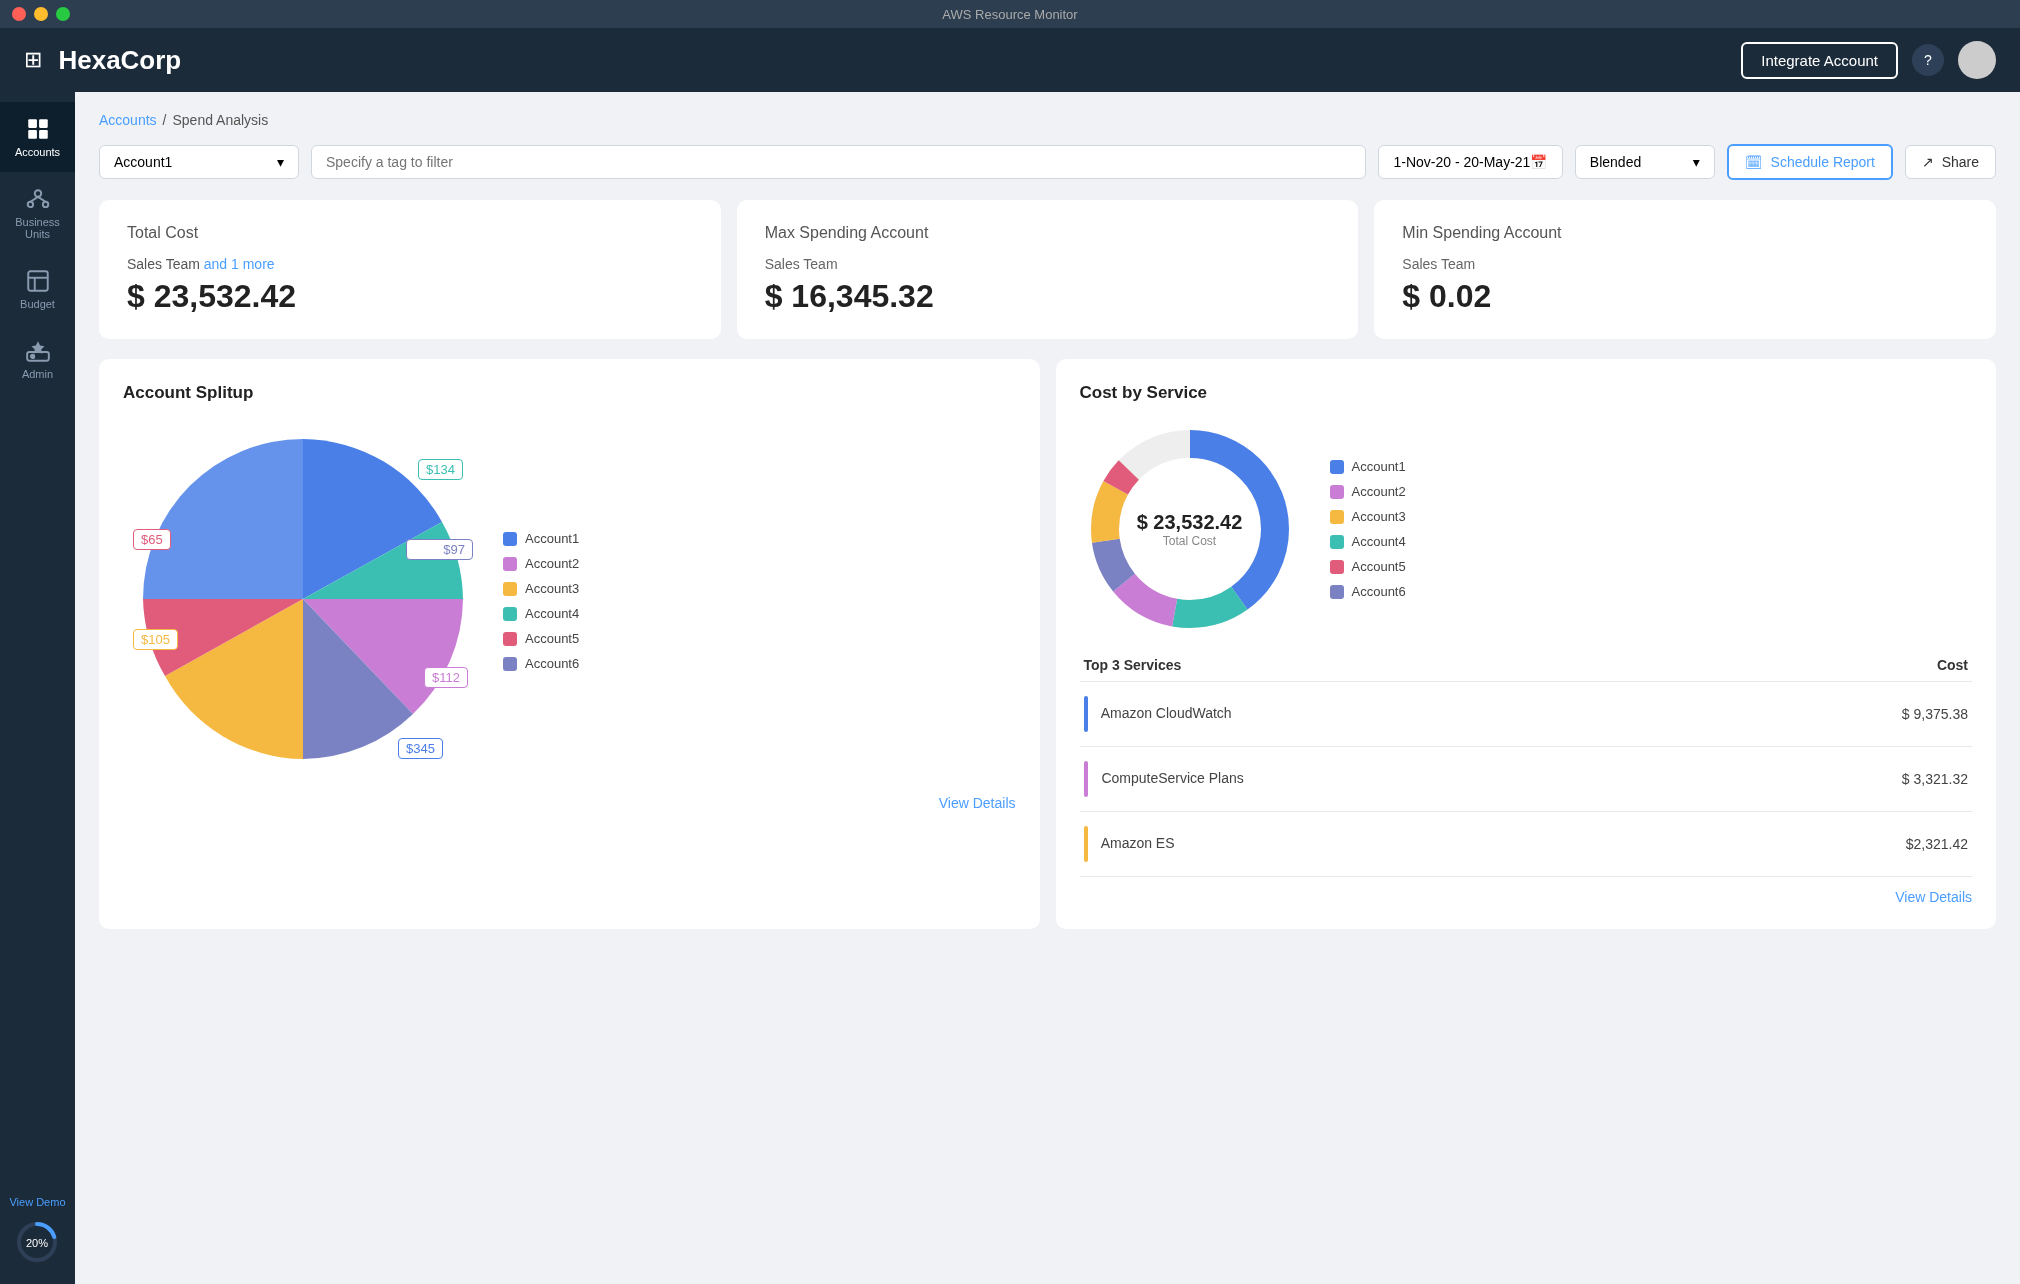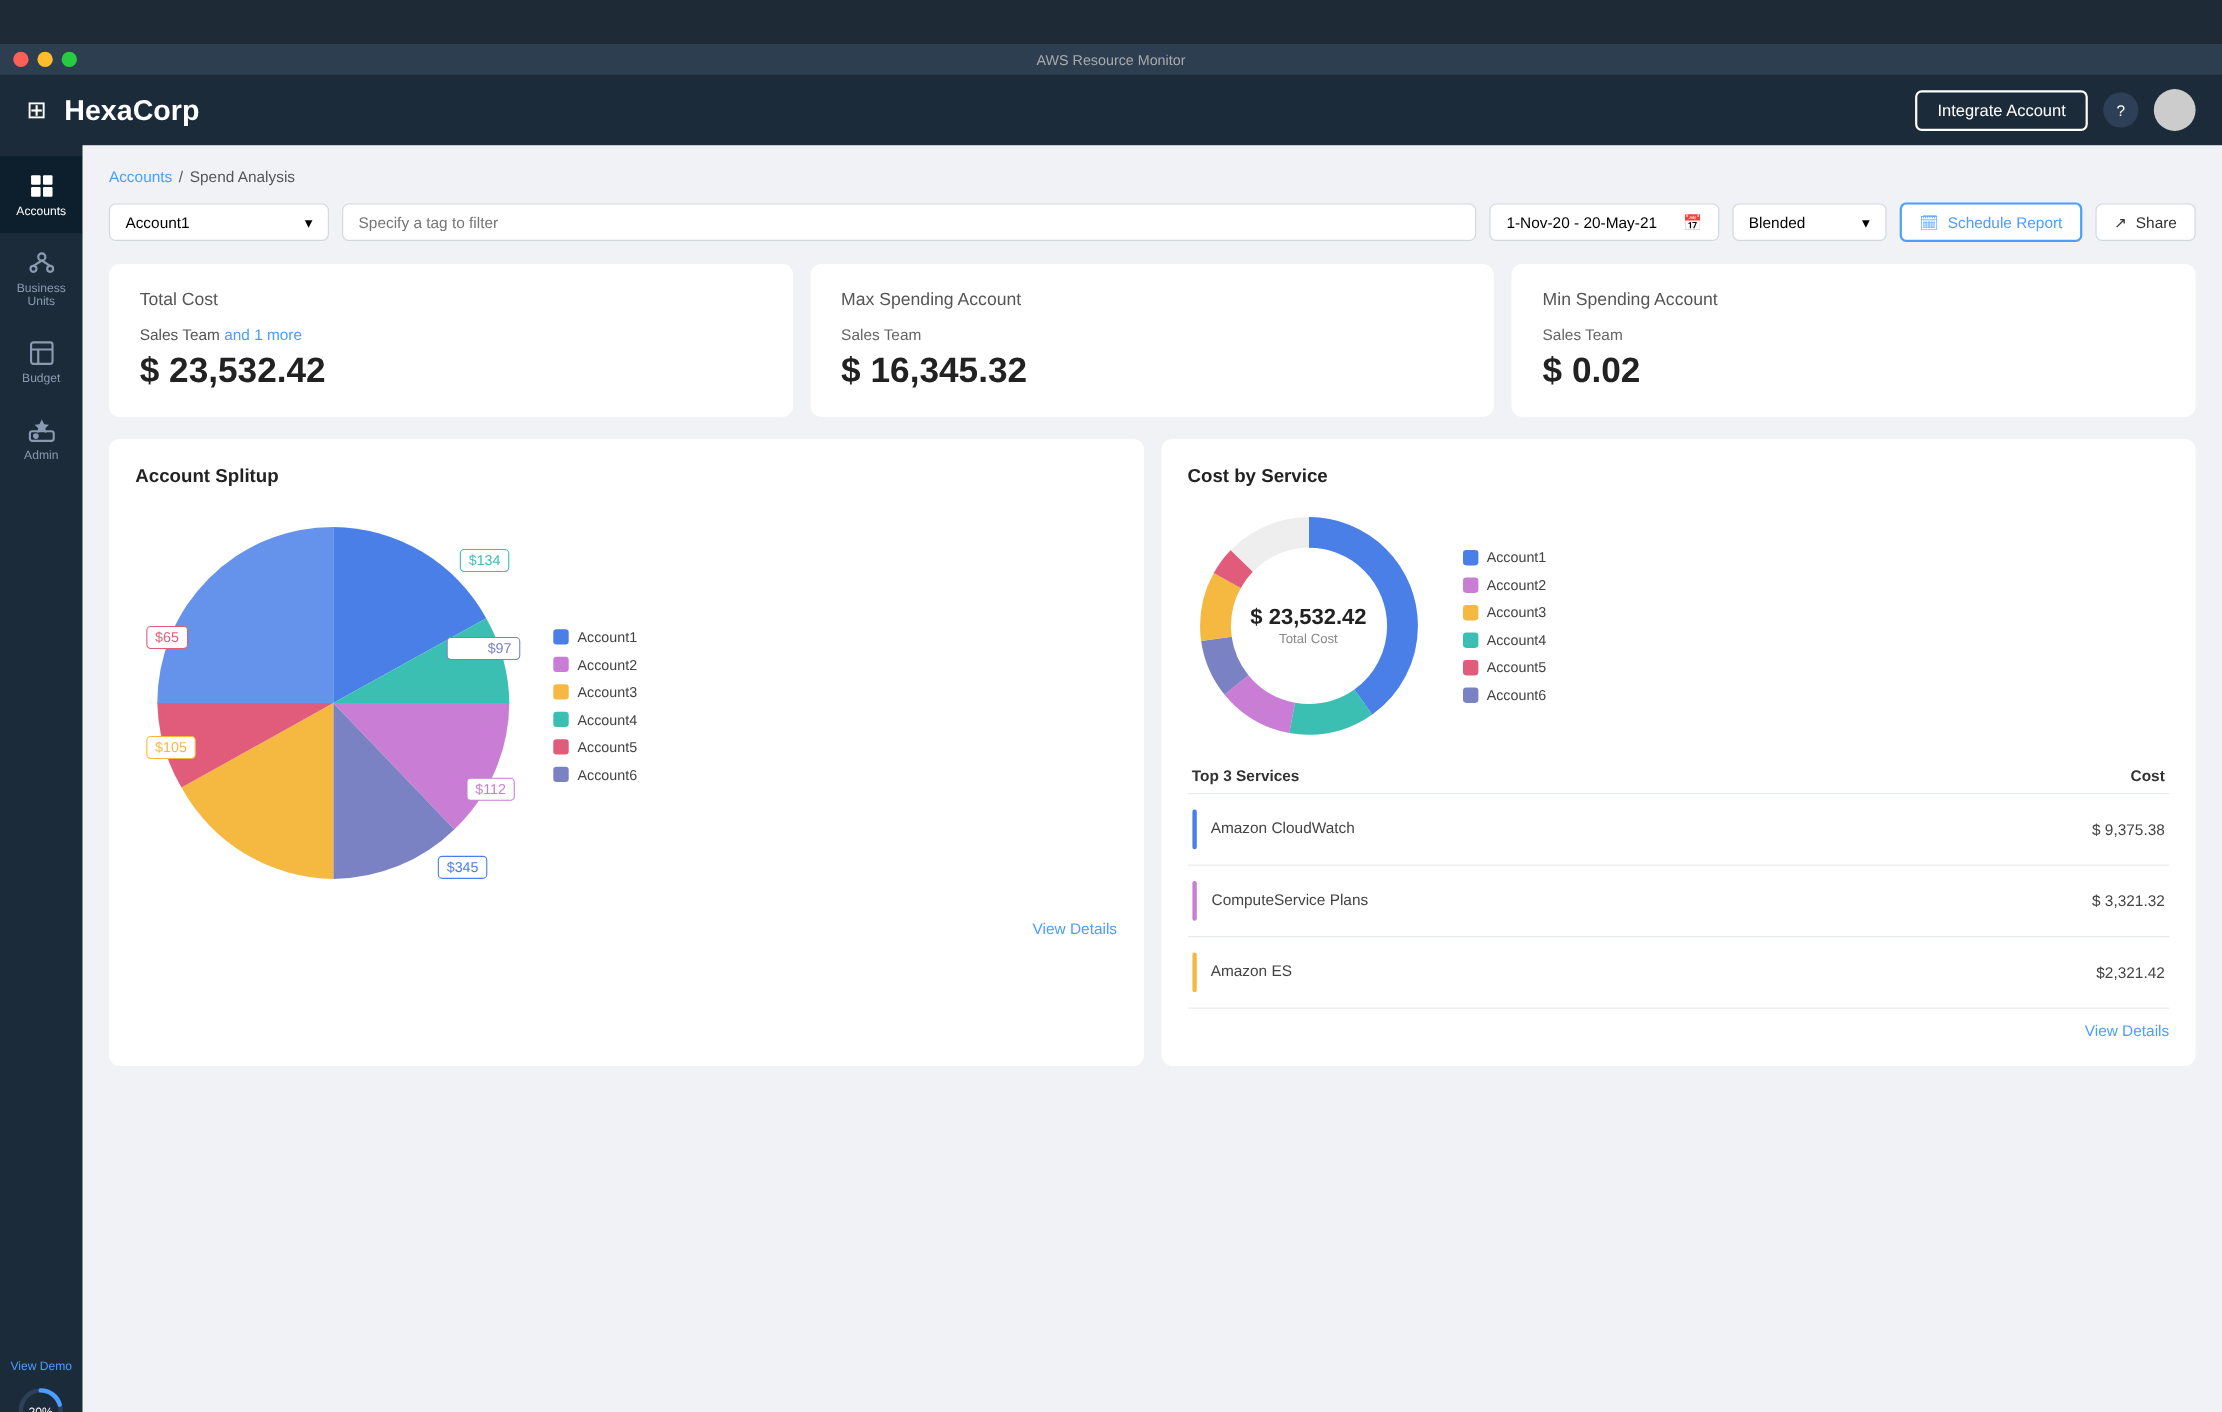--- a/index.html
+++ b/index.html
@@ -1,19 +1,19 @@
 <!DOCTYPE html>
 <html><head>
   <meta charset="utf-8">
   <style>
     * { box-sizing: border-box; margin: 0; padding: 0; }
     body { font-family: -apple-system, BlinkMacSystemFont, 'Segoe UI', sans-serif; background: #1e2a35; width: 2020px; height: 1284px; overflow: hidden; }
 
     
-    .title-bar { background: #2c3e50; height: 28px; display: flex; align-items: center; justify-content: center; color: #aaa; font-size: 13px; position: relative; margin-top: 40px; }
+    .title-bar { background: #2c3e50; height: 28px; display: flex; align-items: center; justify-content: center; color: #aaa; font-size: 13px; position: relative; }
     .title-bar .traffic-lights { position: absolute; left: 12px; display: flex; gap: 8px; }
     .traffic-light { width: 14px; height: 14px; border-radius: 50%; }
     .tl-red { background: #ff5f57; }
     .tl-yellow { background: #ffbd2e; }
     .tl-green { background: #28ca41; }
 
     
     .top-nav { background: #1c2b3a; height: 64px; display: flex; align-items: center; padding: 0 24px; justify-content: space-between; }
     .nav-left { display: flex; align-items: center; gap: 16px; }
     .grid-icon { color: #fff; font-size: 22px; cursor: pointer; }
@@ -39,21 +39,21 @@
     .content { flex: 1; background: #f0f2f5; padding: 20px 24px; overflow-y: auto; }
 
     
     .breadcrumb { display: flex; align-items: center; gap: 6px; margin-bottom: 16px; font-size: 14px; color: #555; }
     .breadcrumb a { color: #4a9eff; text-decoration: none; }
 
     
     .toolbar { display: flex; align-items: center; gap: 12px; margin-bottom: 20px; }
     .account-select { display: flex; align-items: center; background: #fff; border: 1px solid #d0d7de; border-radius: 6px; padding: 8px 14px; font-size: 14px; gap: 8px; cursor: pointer; min-width: 200px; justify-content: space-between; }
     .tag-input { flex: 1; background: #fff; border: 1px solid #d0d7de; border-radius: 6px; padding: 8px 14px; font-size: 14px; color: #aaa; }
-    .date-range { display: flex; align-items: center; background: #fff; border: 1px solid #d0d7de; border-radius: 6px; padding: 8px 14px; font-size: 14px; gap: 24px; white-space: nowrap; cursor: pointer; }
+    .date-range { display: flex; align-items: center; background: #fff; border: 1px solid #d0d7de; border-radius: 6px; padding: 8px 14px; font-size: 14px; gap: 0; white-space: nowrap; cursor: pointer; }
     .blended-select { display: flex; align-items: center; background: #fff; border: 1px solid #d0d7de; border-radius: 6px; padding: 8px 14px; font-size: 14px; gap: 8px; cursor: pointer; min-width: 140px; justify-content: space-between; }
     .schedule-btn { display: flex; align-items: center; background: #fff; border: 2px solid #4a9eff; color: #4a9eff; border-radius: 6px; padding: 8px 16px; font-size: 14px; gap: 8px; cursor: pointer; white-space: nowrap; font-weight: 500; }
     .share-btn { display: flex; align-items: center; background: #fff; border: 1px solid #d0d7de; color: #333; border-radius: 6px; padding: 8px 16px; font-size: 14px; gap: 8px; cursor: pointer; }
 
     
     .summary-cards { display: grid; grid-template-columns: 1fr 1fr 1fr; gap: 16px; margin-bottom: 20px; }
     .card { background: #fff; border-radius: 10px; padding: 24px 28px; }
     .card-title { font-size: 16px; color: #555; margin-bottom: 14px; font-weight: 500; }
     .card-subtitle { font-size: 14px; color: #666; margin-bottom: 6px; }
     .card-value { font-size: 32px; font-weight: 600; color: #222; }

